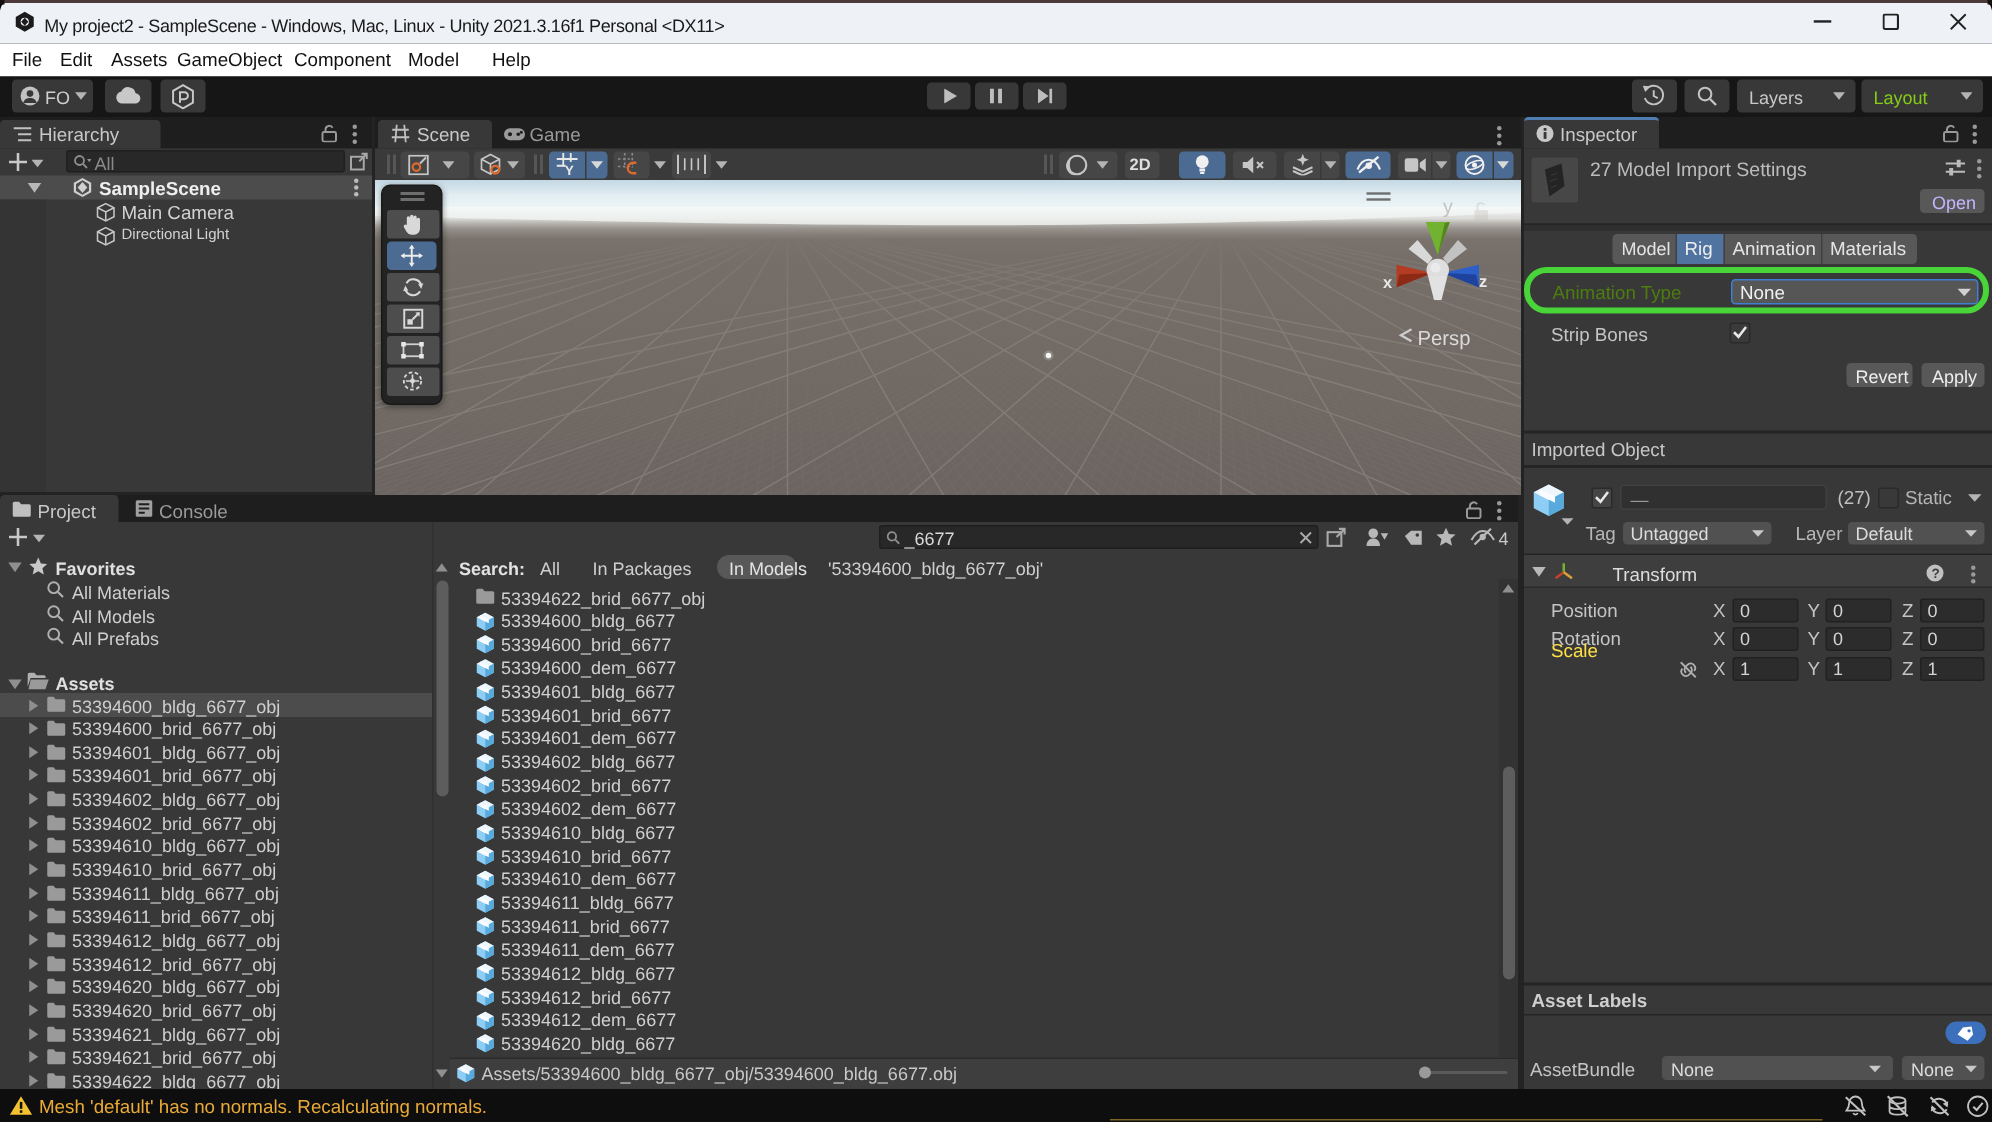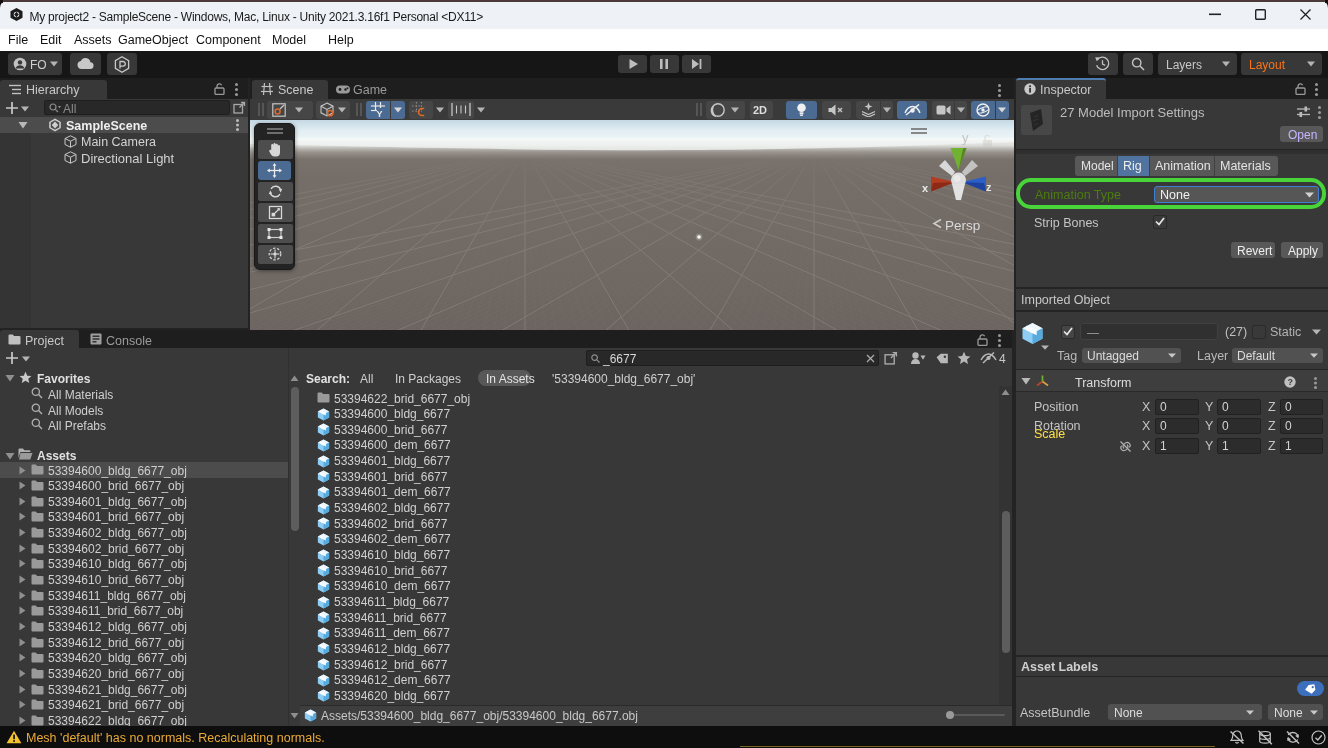--- a/index.html
+++ b/index.html
@@ -80,21 +80,21 @@
 <svg class="a" style="left:1131px;top:57px" width="14" height="14" viewBox="0 0 14 14">
     <circle cx="5.7" cy="5.7" r="4.2" fill="none" stroke="#c2c2c2" stroke-width="1.4"></circle>
     <line x1="9" y1="9" x2="13" y2="13" stroke="#c2c2c2" stroke-width="1.6"></line>
   </svg>
 <div class="btn" style="left:1158px;top:53px;width:79px;height:22px"></div>
 <div class="a tx" style="left:1166px;top:58px;font-size:12px;color:#c8c8c8">Layers</div>
 <svg class="a" style="left:1222px;top:61px" width="8" height="6" viewBox="0 0 8 6">
     <polygon points="0,0.5 8,0.5 4,5.5" fill="#b4b4b4"></polygon>
   </svg>
 <div class="btn" style="left:1241px;top:53px;width:81px;height:22px"></div>
-<div class="a tx" style="left:1249px;top:58px;font-size:12px;color:#f97316">Layout</div>
+<div class="a tx" style="left:1249px;top:58px;font-size:12px;color:#84cc16">Layout</div>
 <svg class="a" style="left:1307px;top:61px" width="8" height="6" viewBox="0 0 8 6">
     <polygon points="0,0.5 8,0.5 4,5.5" fill="#b4b4b4"></polygon>
   </svg>
 
 <div class="a" style="left:0;top:78px;width:1328px;height:648px;background:#232323"></div>
 
 <div class="a" style="left:0;top:78px;width:248px;height:21px;background:#1e1e1e"></div>
 <div class="a" style="left:0;top:80px;width:107px;height:19px;background:#383838;border-radius:3px 3px 0 0"></div>
 <svg class="a" style="left:9px;top:84px" width="12" height="11" viewBox="0 0 12 11">
     <g stroke="#c0c0c0" stroke-width="1.4">
@@ -145,21 +145,21 @@
       <path d="M1 3.5 L6.5 6.2 L12 3.5 M6.5 6.2 V12.2"></path>
     </g>
   </svg>
 <div class="a tx" style="left:81px;top:135px;font-size:12.5px;color:#d2d2d2">Main Camera</div>
 <svg class="a" style="left:64px;top:151px" width="13" height="13" viewBox="0 0 13 13">
     <g fill="none" stroke="#c8c8c8" stroke-width="1">
       <polygon points="6.5,0.8 12,3.5 12,9.5 6.5,12.2 1,9.5 1,3.5"></polygon>
       <path d="M1 3.5 L6.5 6.2 L12 3.5 M6.5 6.2 V12.2"></path>
     </g>
   </svg>
-<div class="a tx" style="left:81px;top:151px;font-size:13px;color:#d2d2d2">Directional Light</div>
+<div class="a tx" style="left:81px;top:151px;font-size:10px;color:#d2d2d2">Directional Light</div>
 
 <div class="a" style="left:250px;top:78px;width:764px;height:21px;background:#1e1e1e"></div>
 <div class="a" style="left:252px;top:80px;width:76px;height:19px;background:#383838;border-radius:3px 3px 0 0"></div>
 <svg class="a" style="left:261px;top:83px" width="12" height="12" viewBox="0 0 12 12">
     <g stroke="#c0c0c0" stroke-width="1.2" fill="none">
       <line x1="3.5" y1="0" x2="2.5" y2="12"></line>
       <line x1="8.5" y1="0" x2="9.5" y2="12"></line>
       <line x1="0.5" y1="3.5" x2="11.5" y2="3.5"></line>
       <line x1="0" y1="8.5" x2="12" y2="8.5"></line>
     </g>
@@ -1177,21 +1177,21 @@
   </svg>
 <div class="a" style="left:290.5px;top:387px;width:8px;height:144px;background:#5d5d5d;border-radius:4px"></div>
 <svg class="a" style="left:290px;top:712px" width="9" height="7" viewBox="0 0 9 7">
     <polygon points="0.5,1 8.5,1 4.5,6.5" fill="#8f8f8f"></polygon>
   </svg>
 
 <div class="a tx" style="left:306px;top:372px;font-size:12px;color:#e2e2e2;font-weight:bold">Search:</div>
 <div class="a tx" style="left:360px;top:372px;font-size:12px;color:#cfcfcf">All</div>
 <div class="a tx" style="left:395px;top:372px;font-size:12px;color:#cfcfcf">In Packages</div>
 <div class="a" style="left:478px;top:370px;width:53px;height:16px;background:#585858;border-radius:8px"></div>
-<div class="a tx" style="left:486px;top:372px;font-size:12px;color:#e4e4e4">In Assets</div>
+<div class="a tx" style="left:486px;top:372px;font-size:12px;color:#e4e4e4">In Models</div>
 <div class="a tx" style="left:552px;top:372px;font-size:12px;color:#cfcfcf">'53394600_bldg_6677_obj'</div>
 <svg class="a" style="left:317px;top:392px" width="13" height="11" viewBox="0 0 13 11">
     <path d="M0.5 1.5 a1 1 0 0 1 1-1 h3.2 l1.4 1.6 h5.4 a1 1 0 0 1 1 1 v6.4 a1 1 0 0 1 -1 1 h-10 a1 1 0 0 1 -1-1 Z" fill="#9a9a9a"></path>
   </svg>
 <div class="a tx" style="left:334px;top:391.5px;font-size:12px;color:#d0d0d0">53394622_brid_6677_obj</div>
 <svg class="a" style="left:317px;top:407.6px" width="13" height="13" viewBox="0 0 23 23">
     <polygon points="11.5,1 21.5,6.2 21.5,16.8 11.5,22 1.5,16.8 1.5,6.2" fill="#8ecdf4"></polygon>
     <polygon points="11.5,1 21.5,6.2 11.5,11.4 1.5,6.2" fill="#eef6fc"></polygon>
     <polygon points="11.5,11.4 21.5,6.2 21.5,16.8 11.5,22" fill="#58aadc"></polygon>
     <polygon points="5.5,3.6 15.7,8.6 15.7,13.2 5.5,8.2" fill="#f8fbff"></polygon>

